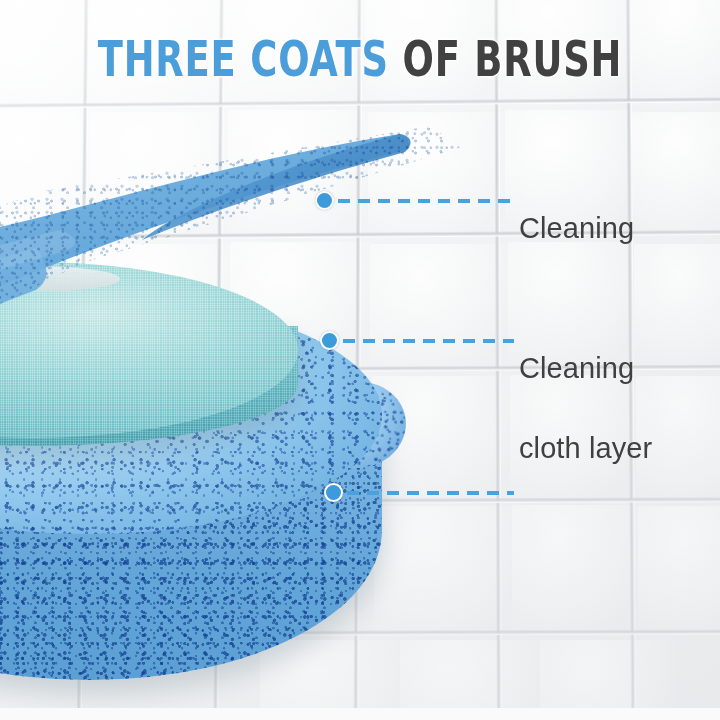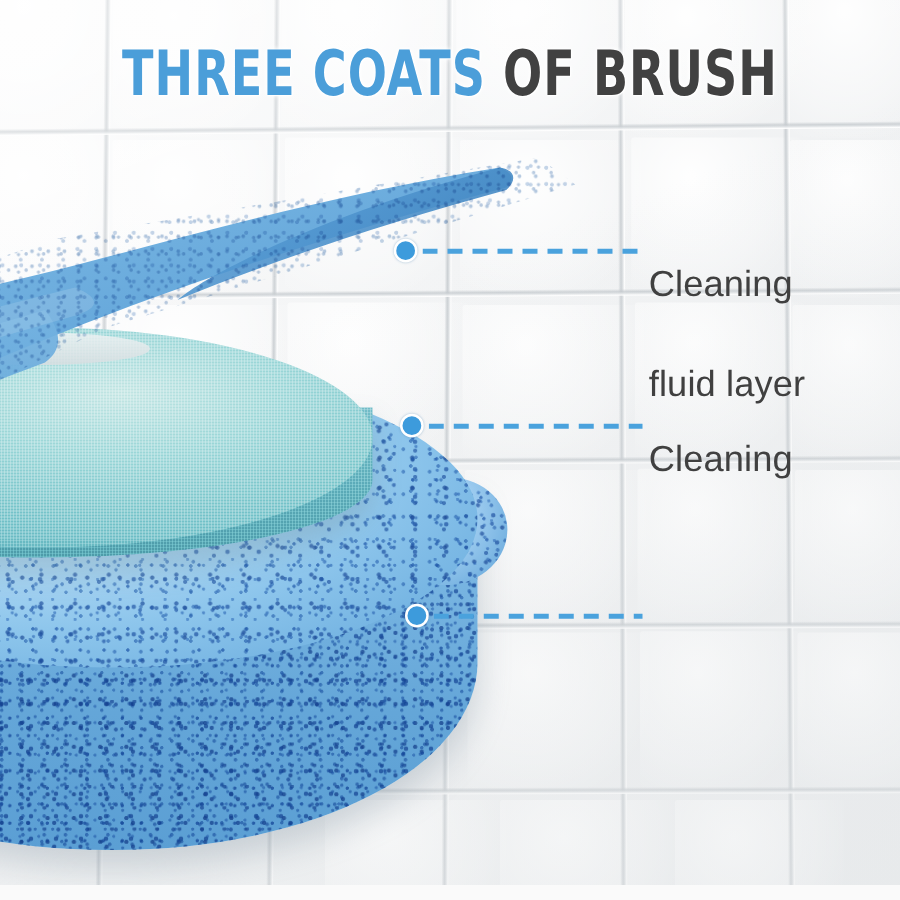--- a/index.html
+++ b/index.html
@@ -274,29 +274,29 @@
     </div>
 
   </div>
 
   <div class="callout" style="left:315px;top:191px;">
     <span class="dot"></span>
     <span class="dashline" style="width:176px;"></span>
   </div>
   <div class="calloutlabel" style="left:519px;top:168px;">
     <div>Cleaning</div>
-    <div>fluid layer</div>
   </div>
 
   <div class="callout" style="left:320px;top:331px;">
     <span class="dot"></span>
     <span class="dashline" style="width:171px;"></span>
   </div>
   <div class="calloutlabel" style="left:519px;top:308px;">
     <div>Cleaning</div>
+    <div>cloth layer</div>
   </div>
 
   <div class="callout" style="left:324px;top:483px;">
     <span class="dot"></span>
     <span class="dashline" style="width:167px;"></span>
   </div>
 
 </div>
 
 </body></html>

